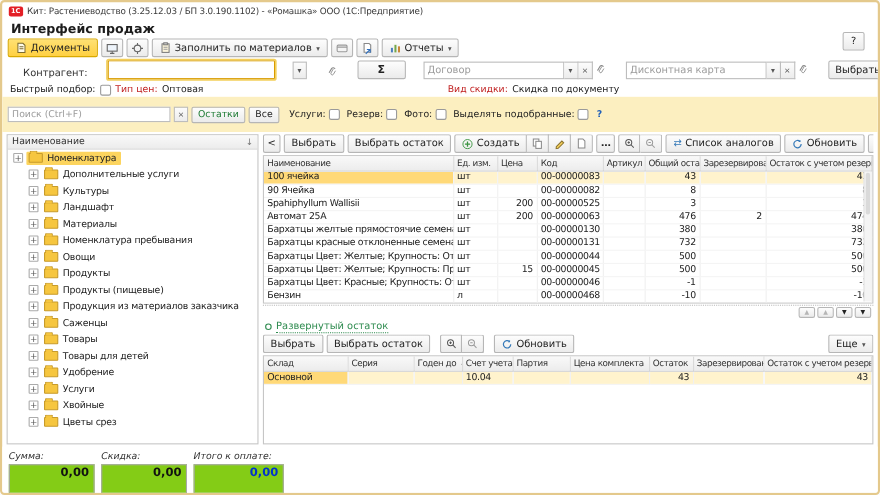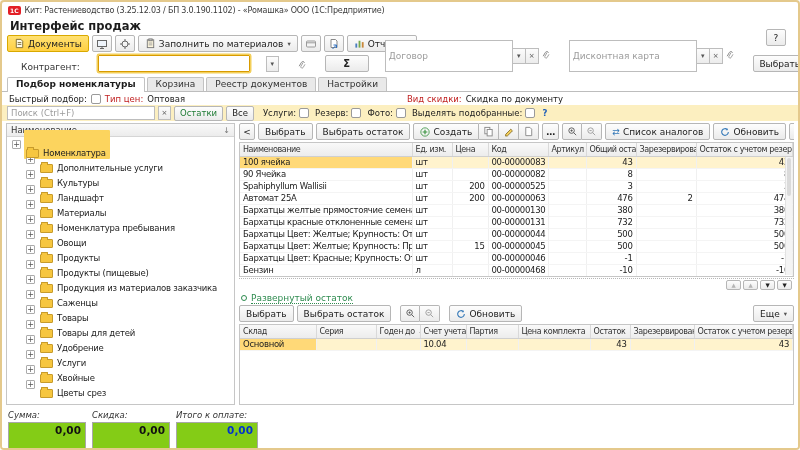--- a/index.html
+++ b/index.html
@@ -29,21 +29,21 @@
   .black-dot { width:9px; height:9px; border-radius:50%; background:#141414; display:inline-block; }
   .btn-group { display:inline-flex; flex:none; }
   .btn-group .btn { border-radius:0; border-left-width:0; }
   .btn-group .btn:first-child { border-left-width:1px; border-radius:2px 0 0 2px; }
   .btn-group .btn:last-child { border-radius:0 2px 2px 0; }
 
   
   .tb1 { display:flex; align-items:center; gap:3px; padding:2px 5px 3px; height:22px; }
   .tb2 { display:flex; align-items:flex-end; gap:16px; padding:0 19px 3px; height:20px; font-size:9px; color:#333; }
   .tb2 .lbl { margin-right:2px; flex:none; }
-  .input { height:32px; border:1px solid #bdbdbd; font-size:9px; padding:0 3px; color:#222; background:#fff; }
+  .input { height:16px; border:1px solid #bdbdbd; font-size:9px; padding:0 3px; color:#222; background:#fff; }
   .input::placeholder { color:#9c9c9c; }
   .focus-wrap { display:inline-flex; border:1px solid #d89b00; box-shadow:0 0 0 1.5px #f3cf5a; border-radius:1px; }
   .focus-wrap .input { border:none; height:15px; }
   .mini-btn { width:13px; height:16px; border:1px solid #bdbdbd; border-left:none;
               background:linear-gradient(#fcfcfc,#ececec); font-size:7px; color:#555;
               display:inline-flex; align-items:center; justify-content:center; flex:none; }
   .clip-ic { margin:0 2px; flex:none; }
   .sigma { font-size:10px; font-weight:bold; width:44px; }
   .field-group { display:inline-flex; align-items:center; flex:none; }
 
@@ -52,42 +52,42 @@
   .tab { font-size:9px; padding:1px 8px 0; background:#e9e9e9; border:1px solid #c2c2c2; border-bottom:none;
          border-radius:2px 2px 0 0; color:#333; white-space:nowrap; }
   .tab.active { background:#fff; margin-bottom:-1px; font-weight:bold; color:#1c1c1c; }
 
   
   .options-row { position:relative; height:13px; font-size:8.5px; display:flex; align-items:center;
                  gap:4px; padding:0 7px; color:#222; }
   .discount-group { position:absolute; left:405px; top:0; height:13px; display:flex; align-items:center; gap:4px; }
   .checkbox { width:10px; height:10px; border:1px solid #9a9a9a; background:#fff; border-radius:2px;
               display:inline-block; flex:none; }
-  .filter-row { height:16px; background:#fcefc0; display:flex; align-items:center; gap:3px;
+  .filter-row { height:32px; background:#fcefc0; display:flex; align-items:center; gap:3px;
                 padding:0 5px; font-size:8.5px; color:#222; }
   .chk-item { display:inline-flex; align-items:center; gap:3px; margin-left:6px; }
   .qmark { color:#1f5fb8; font-weight:bold; margin-left:4px; }
 
   
   .main { display:flex; gap:4px; padding:2px 4px 0; height:284px; }
   .tree-panel { width:229px; flex:none; border:1px solid #c6c6c6; background:#fff; overflow:hidden; }
   .tree-header { height:13px; background:linear-gradient(#f9f9f9,#ececec); border-bottom:1px solid #d5d5d5;
                  font-size:8.5px; color:#333; display:flex; justify-content:space-between;
                  align-items:center; padding:0 4px; }
   .sort-ic { color:#777; font-size:8px; }
   .tree-row { height:15px; display:flex; align-items:center; gap:3px; padding-left:5px;
               font-size:8.5px; color:#222; letter-spacing:-0.2px; white-space:nowrap; }
   .tree-row.child { padding-left:19px; }
   .tree-expand { width:9px; height:9px; border:1px solid #ababab; background:#fff; font-size:8px;
                  line-height:7px; text-align:center; color:#555; flex:none; border-radius:1px; }
   .folder-ic { width:13px; height:9px; background:#f6c63f; border:1px solid #c79b2b; border-radius:1px;
                position:relative; flex:none; }
   .folder-ic:before { content:""; position:absolute; top:-3px; left:0; width:5px; height:2px;
                       background:#f6c63f; border:1px solid #c79b2b; border-bottom:none; border-radius:1px 1px 0 0; }
-  .tree-label { display:flex; align-items:center; gap:4px; padding:18px 4px 1px 2px; border-radius:1px; }
+  .tree-label { display:flex; align-items:center; gap:4px; padding:1px 4px 1px 2px; border-radius:1px; }
   .tree-label.selected { background:#fcd45e; }
 
   .right-panel { flex:1; display:flex; flex-direction:column; min-width:0; }
   .cat-toolbar { display:flex; align-items:center; gap:3px; height:17px; margin-bottom:2px; overflow:hidden; }
   .spacer { flex:1; }
 
   table { border-collapse:collapse; table-layout:fixed; width:100%; }
   .tbl-wrap { border:1px solid #c6c6c6; background:#fff; position:relative; overflow:hidden; }
   .cat-wrap { height:135px; }
   th { background:linear-gradient(#f9f9f9,#ececec); border-right:1px solid #d9d9d9; border-bottom:1px solid #cfcfcf;
@@ -234,26 +234,20 @@
           <path d="M7.6 2.6a1.9 1.9 0 0 0-3.2-.2L2.2 6.2" fill="none" stroke="#8a8a8a"></path>
         </svg>
     </span>
     <button class="btn" style="width:54px">Выбрать</button>
     <button class="btn icon" style="width:30px">
       <span class="black-dot"></span>
     </button>
     <a class="link">Администратор</a>
   </div>
 
-  <div class="tabs">
-      <div class="tab active">Подбор номенклатуры</div>
-      <div class="tab">Корзина</div>
-      <div class="tab">Реестр документов</div>
-      <div class="tab">Настройки</div>
-    </div>
 
   <div class="options-row">
     <span>Быстрый подбор:</span>
     <span class="checkbox"></span>
     <span class="red">Тип цен:</span>
     <span>Оптовая</span>
     <span class="discount-group">
       <span class="red">Вид скидки:</span>
       <span>Скидка по документу</span>
     </span>

